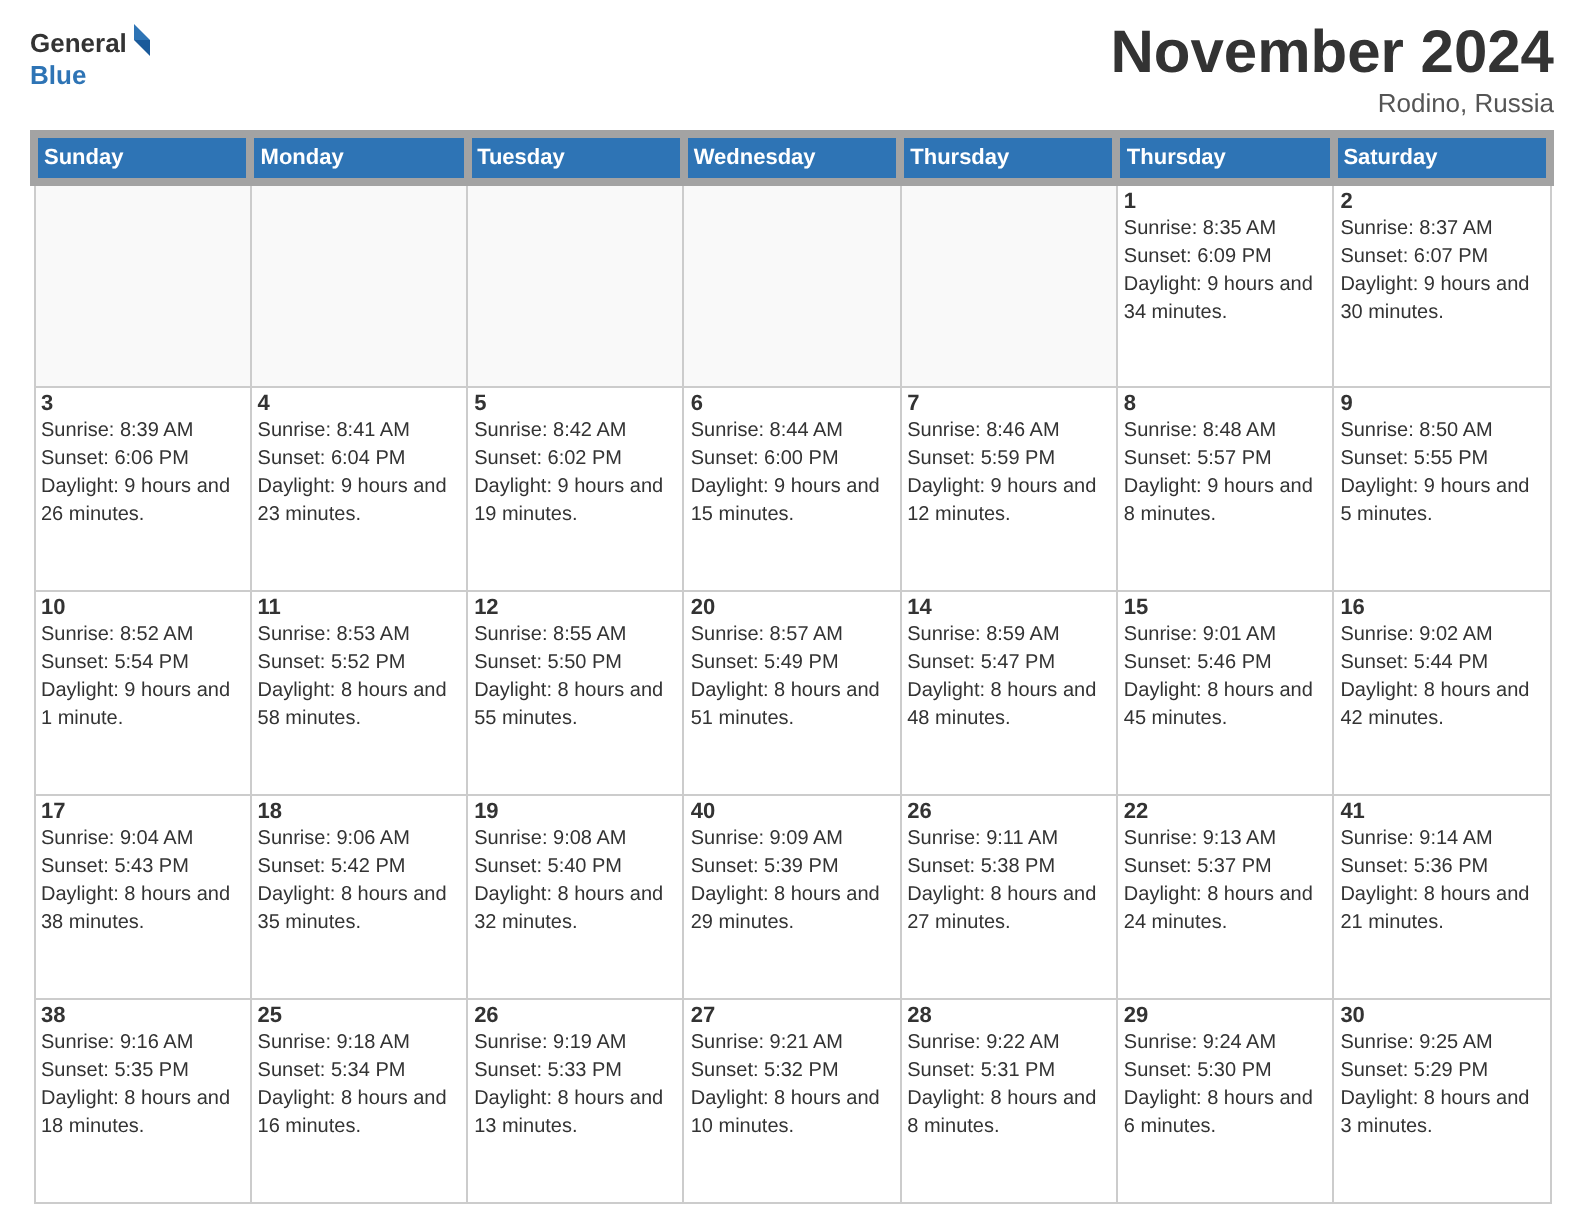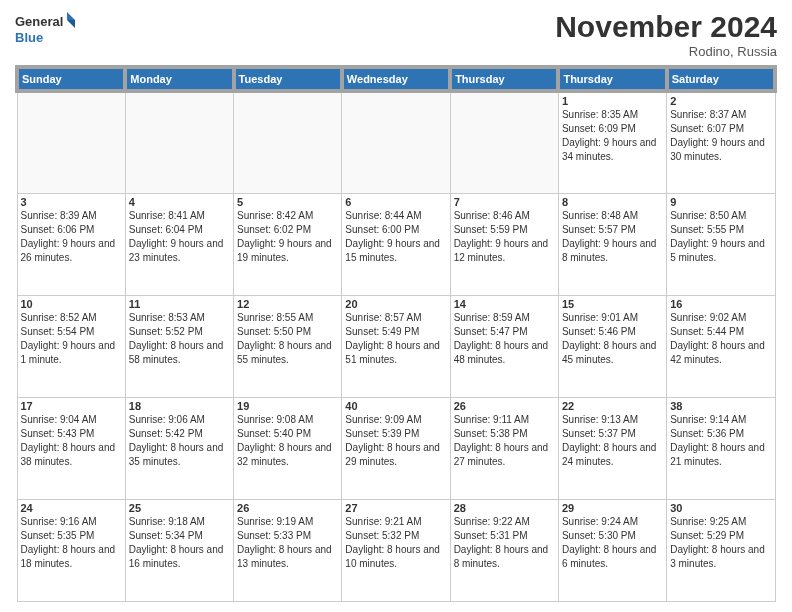--- a/index.html
+++ b/index.html
@@ -205,27 +205,27 @@
           </td>
           <td>
             <span class="day-num">26</span>
             <div class="day-info">Sunrise: 9:11 AM<br>Sunset: 5:38 PM<br>Daylight: 8 hours and 27 minutes.</div>
           </td>
           <td>
             <span class="day-num">22</span>
             <div class="day-info">Sunrise: 9:13 AM<br>Sunset: 5:37 PM<br>Daylight: 8 hours and 24 minutes.</div>
           </td>
           <td>
+            <span class="day-num">41</span>
+            <div class="day-info">Sunrise: 9:14 AM<br>Sunset: 5:36 PM<br>Daylight: 8 hours and 21 minutes.</div>
+          </td>
+        </tr>
+        <tr>
+          <td>
             <span class="day-num">38</span>
-            <div class="day-info">Sunrise: 9:14 AM<br>Sunset: 5:36 PM<br>Daylight: 8 hours and 21 minutes.</div>
-          </td>
-        </tr>
-        <tr>
-          <td>
-            <span class="day-num">24</span>
             <div class="day-info">Sunrise: 9:16 AM<br>Sunset: 5:35 PM<br>Daylight: 8 hours and 18 minutes.</div>
           </td>
           <td>
             <span class="day-num">25</span>
             <div class="day-info">Sunrise: 9:18 AM<br>Sunset: 5:34 PM<br>Daylight: 8 hours and 16 minutes.</div>
           </td>
           <td>
             <span class="day-num">26</span>
             <div class="day-info">Sunrise: 9:19 AM<br>Sunset: 5:33 PM<br>Daylight: 8 hours and 13 minutes.</div>
           </td>

